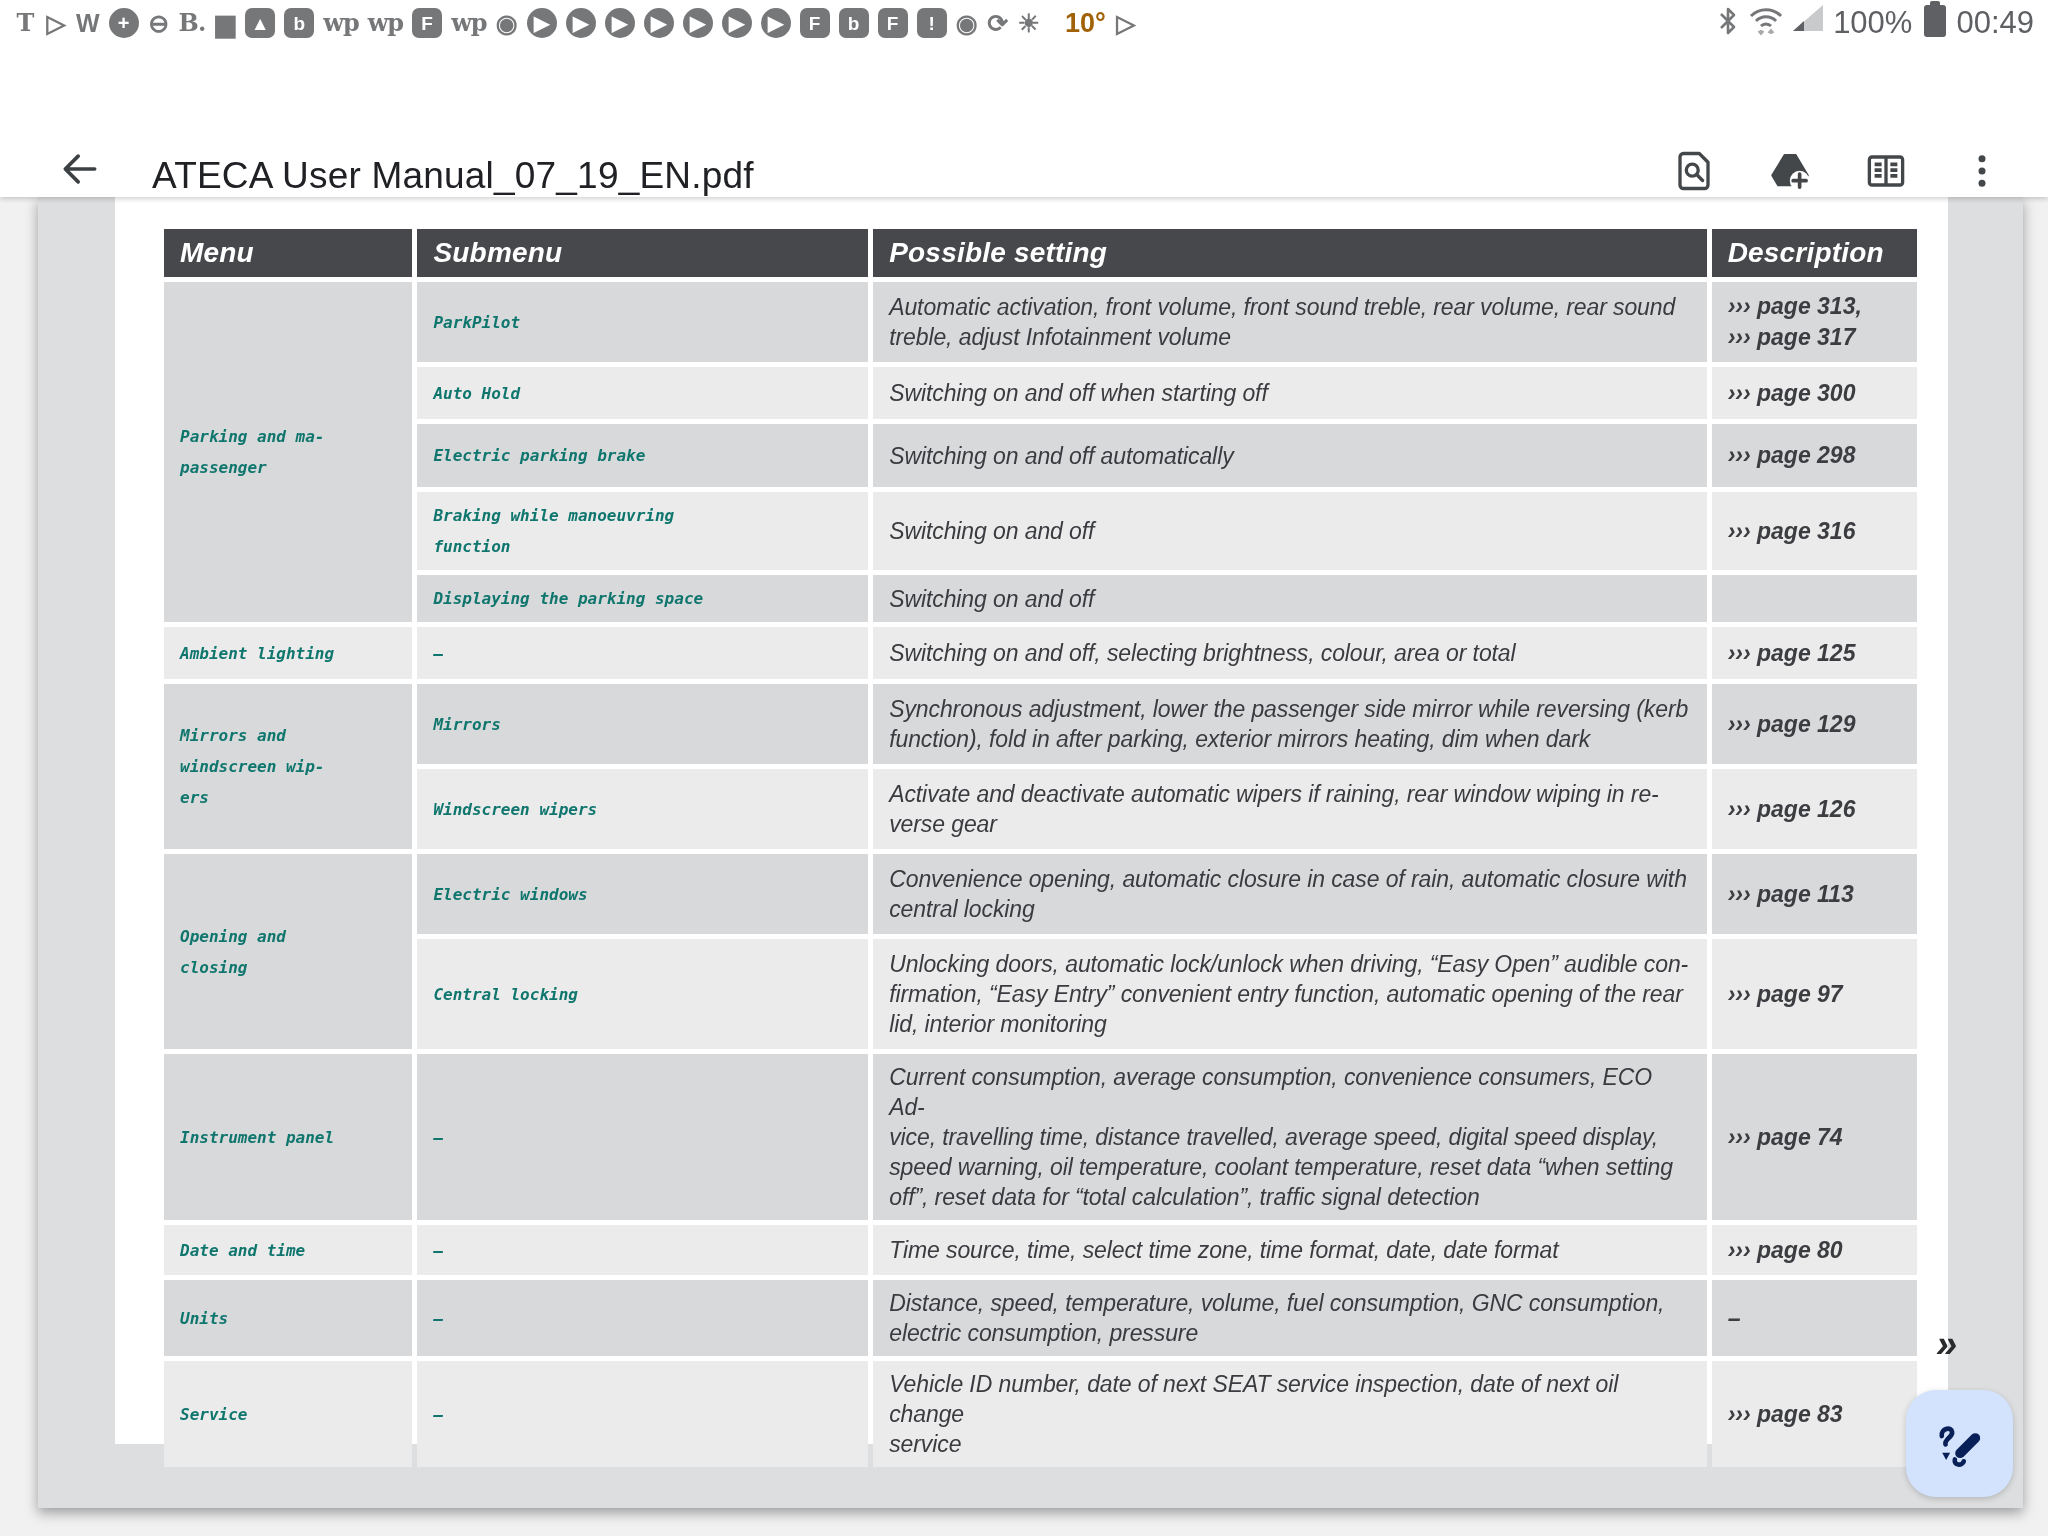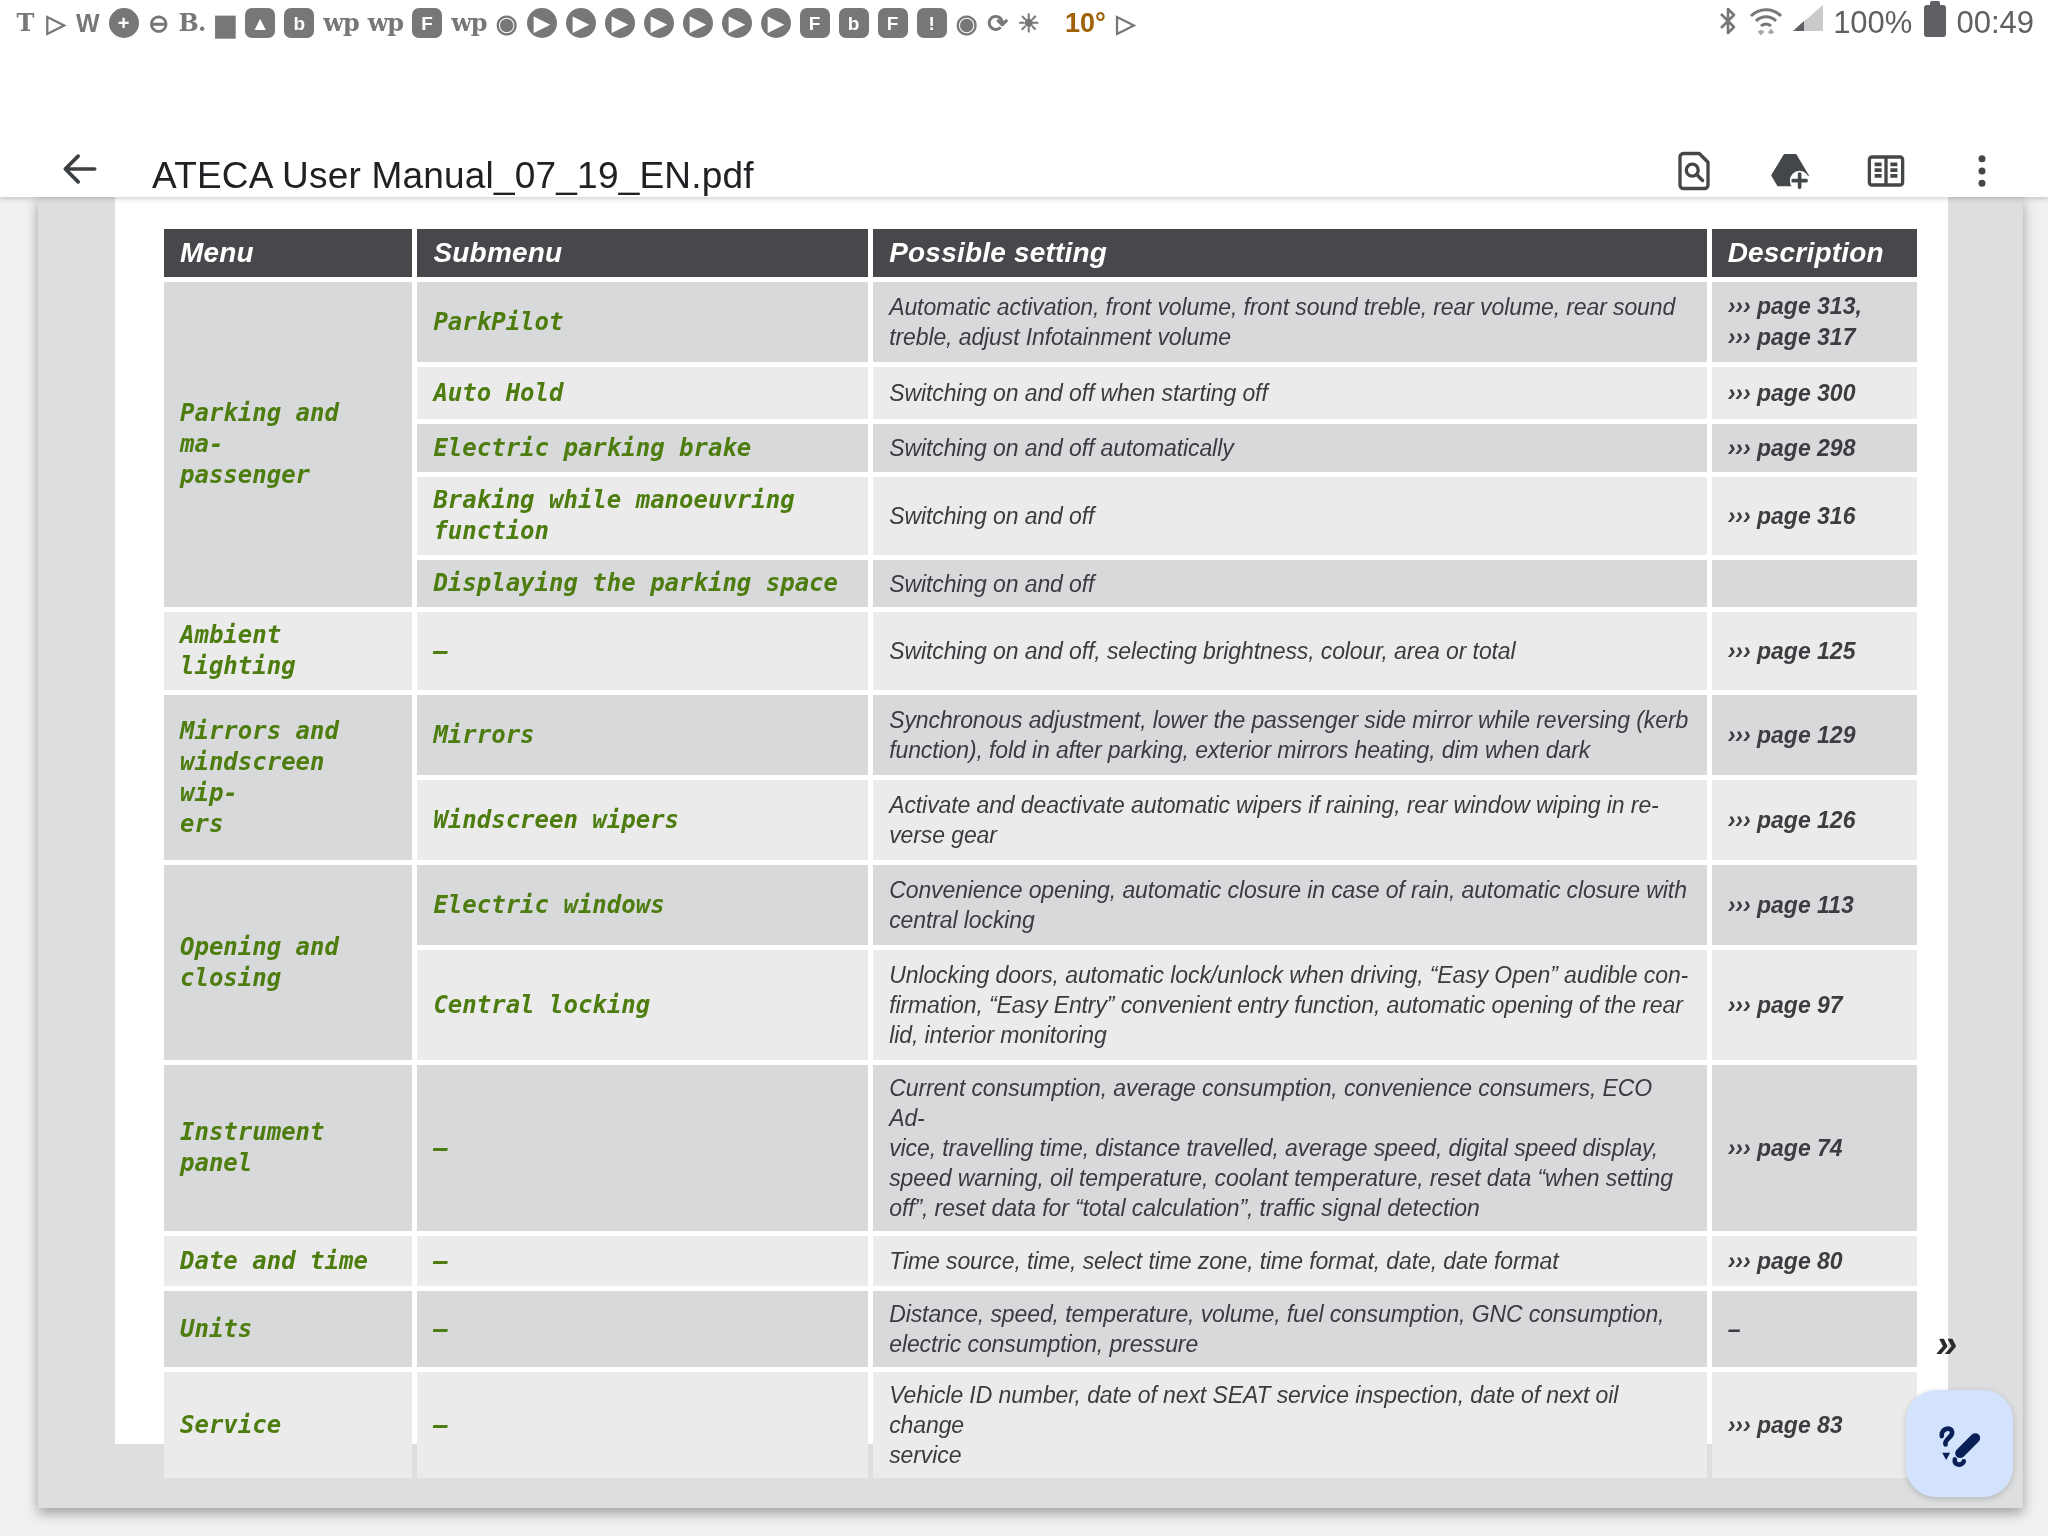--- a/index.html
+++ b/index.html
@@ -58,21 +58,21 @@
     background:#47484b;color:#ffffff;font-size:28px;font-weight:bold;
     text-align:left;padding:6px 16px;height:48px;box-sizing:border-box;vertical-align:middle;
     letter-spacing:.2px;
   }
   table.settings td{
     vertical-align:middle;padding:8px 16px;box-sizing:border-box;
   }
   td.shade-dark{background:#d8d9db;}
   td.shade-light{background:#ebebec;}
   td.mono{font-family:"DejaVu Sans Mono","Liberation Mono",monospace;font-weight:bold;
-    font-size:24px;color:#4d7c0f;line-height:31px;white-space:pre-line;}
+    font-size:16px;color:#0f766e;line-height:31px;white-space:pre-line;}
   td.sans{font-size:23px;color:#3a3b3f;line-height:30px;white-space:pre-line;letter-spacing:-0.1px;}
   td.desc{font-size:23px;font-weight:bold;color:#3c3d40;line-height:31px;white-space:pre-line;}
   .cont-mark{position:absolute;font-size:38px;font-weight:bold;color:#2a2b2d;font-family:"Liberation Sans",sans-serif;}
   
   .fab{
     position:absolute;right:35px;bottom:39px;width:107px;height:107px;border-radius:30px;
     background:#d3e3fd;display:flex;align-items:center;justify-content:center;cursor:pointer;
     box-shadow:0 2px 6px rgba(0,0,0,.18);z-index:40;
   }
   .fab svg{width:56px;height:56px;}
@@ -203,21 +203,21 @@
             <td class="sans shade-dark">Automatic activation, front volume, front sound treble, rear volume, rear sound
 treble, adjust Infotainment volume</td>
             <td class="desc shade-dark">››› page 313,
 ››› page 317</td>
           </tr>
           <tr style="height: 52px; margin-top: 28px;">
             <td class="mono shade-light">Auto Hold</td>
             <td class="sans shade-light">Switching on and off when starting off</td>
             <td class="desc shade-light">››› page 300</td>
           </tr>
-          <tr style="height: 48px; border-radius: 17px;">
+          <tr style="height: 63px; border-radius: 17px;">
             <td class="mono shade-dark">Electric parking brake</td>
             <td class="sans shade-dark">Switching on and off automatically</td>
             <td class="desc shade-dark">››› page 298</td>
           </tr>
           <tr style="height: 78px;">
             <td class="mono shade-light">Braking while manoeuvring
 function</td>
             <td class="sans shade-light">Switching on and off</td>
             <td class="desc shade-light">››› page 316</td>
           </tr>

